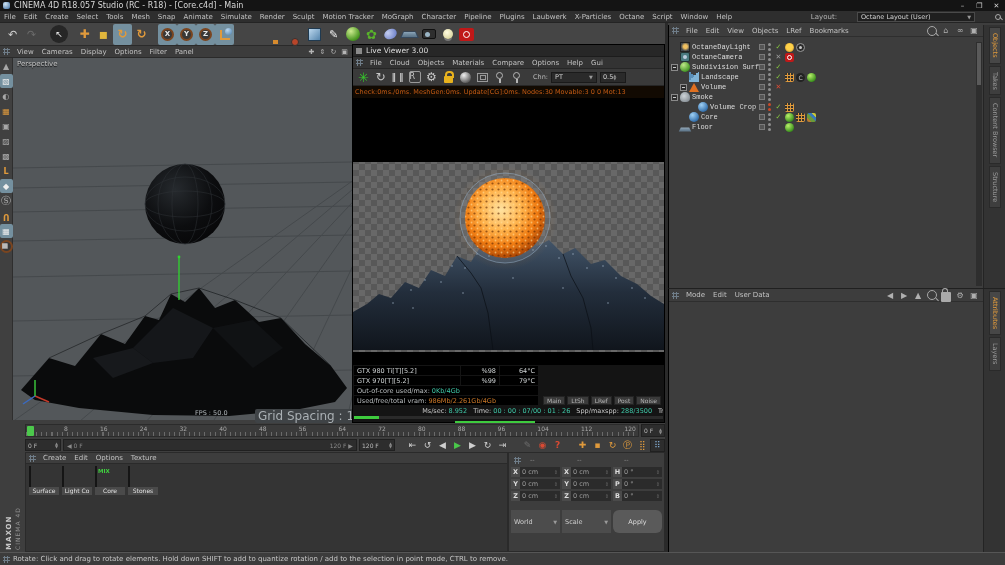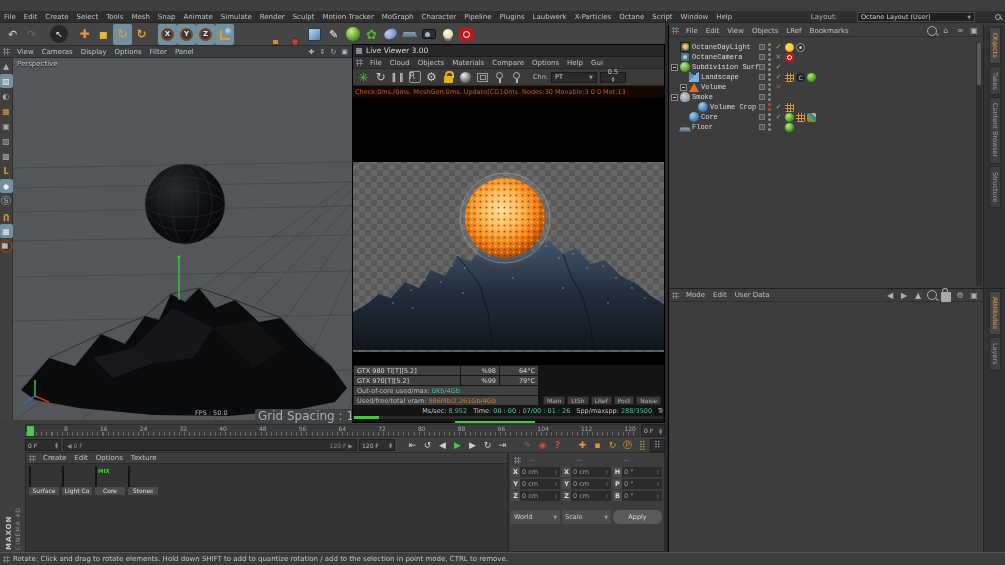--- a/index.html
+++ b/index.html
@@ -89,28 +89,28 @@
   [data-k="lv-gear"]{font-size:12px;}
   [data-k="lv-lock"] .g{width:9px;height:7px;background:#e8b21e;border-radius:1px;position:relative;margin-top:4px;}
   [data-k="lv-lock"] .g::before{content:"";position:absolute;top:-5px;left:1px;width:5px;height:5px;border:2px solid #e8b21e;border-bottom:none;border-radius:4px 4px 0 0;}
   [data-k="lv-ball"] .g{width:11px;height:11px;border-radius:50%;background:radial-gradient(circle at 35% 30%,#f0f0f0,#5a5a5a 75%);}
   [data-k="lv-pip"] .g{width:11px;height:9px;border:1px solid #999;position:relative;}
   [data-k="lv-pip"] .g::after{content:"";position:absolute;right:1px;bottom:1px;width:4px;height:3px;border:1px solid #999;}
   [data-k="lv-pin"] .g{width:7px;height:7px;border:1.5px solid #b5b5b5;border-radius:50%;position:relative;margin-bottom:4px;}
   [data-k="lv-pin"] .g::after{content:"";position:absolute;left:2px;top:6px;width:1.5px;height:4px;background:#b5b5b5;}
   #lv-chn{display:flex;align-items:center;gap:3px;margin-left:6px;font-size:6.5px;color:#b8b8b8;}
   #chn-select{width:46px;height:11px;background:#2a2a2a;border:1px solid #1a1a1a;display:flex;align-items:center;justify-content:space-between;padding:0 3px;font-size:6.5px;color:#d0d0d0;}
-  #chn-spin{width:26px;height:11px;background:#2a2a2a;border:1px solid #1a1a1a;display:flex;align-items:center;justify-content:flex-end;padding:0 2px;font-size:6.5px;color:#d0d0d0;flex-direction:column;}
+  #chn-spin{width:26px;height:11px;background:#2a2a2a;border:1px solid #1a1a1a;display:flex;align-items:center;justify-content:flex-start;padding:0 2px;font-size:6.5px;color:#d0d0d0;}
   .stepper{display:flex;flex-direction:column;line-height:3px;font-size:4px;color:#8a8a8a;}
   #lv-status{height:12px;background:#120a02;display:flex;align-items:center;padding-left:2px;font-size:6.5px;color:#c25a14;white-space:nowrap;overflow:hidden;}
   #lv-render{height:256px;position:relative;background:#000;}
   #lv-gap{height:11px;background:#000;}
   #lv-stats{flex:1;background:#141414;padding:1px 1px 0 1px;font-size:6.5px;}
   .srow{display:flex;align-items:center;height:9px;margin-bottom:1px;}
-  .cell{background:#404040;height:9px;display:flex;align-items:center;padding:0 3px;margin-right:1px;color:#cfd3d4;white-space:nowrap;}
+  .cell{background:#000000;height:9px;display:flex;align-items:center;padding:0 3px;margin-right:1px;color:#cfd3d4;white-space:nowrap;}
   .c-name{width:106px;}
   .c-load{width:38px;justify-content:flex-end;}
   .c-temp{width:38px;justify-content:flex-end;}
   .c-wide{width:184px;}
   .lbl{color:#b9bdbf;margin-right:2px;white-space:nowrap;}
   .teal{color:#3fc8a8;}
   .orange{color:#cf7a28;}
   .ptabs{display:flex;margin-left:4px;}
   .ptab{background:#3a3a3a;border:1px solid #232323;padding:0 3px;height:9px;display:flex;align-items:center;font-size:6px;color:#b5b5b5;margin-right:2px;}
   #lv-statline{display:flex;align-items:center;gap:6px;height:9px;white-space:nowrap;overflow:hidden;}
@@ -154,21 +154,21 @@
   
   #coords{left:508px;top:452px;width:157px;height:100px;background:#3d3d3d;border:1px solid #2a2a2a;padding:2px;position:absolute;font-size:6.5px;}
   #coord-header{display:flex;align-items:center;height:10px;margin-bottom:2px;}
   .dash{width:47px;color:#8a8a8a;padding-left:6px;}
   #coord-cols{display:flex;gap:2px;}
   .ccol{width:50px;}
   .crow{display:flex;height:10px;margin-bottom:2px;}
   .cl{width:9px;background:#4a4a4a;color:#ddd;font-weight:bold;display:flex;align-items:center;justify-content:center;}
   .cv{flex:1;background:#2b2b2b;color:#9a9a9a;display:flex;align-items:center;justify-content:space-between;padding:0 2px;}
   .cv .st{color:#666;font-size:5px;}
-  .ftr{height:14px;margin-top:9px;display:flex;align-items:center;}
+  .ftr{height:23px;margin-top:9px;display:flex;align-items:center;}
   .ftr[data-ftype="select"]{background:#4c4c4c;color:#ccc;justify-content:space-between;padding:0 3px;}
   .ftr[data-ftype="button"]{background:#5a5a5a;border-radius:6px;color:#ddd;justify-content:center;}
   
   #om-panel{left:668px;top:25px;width:337px;height:263px;background:#3d3d3d;border-left:1px solid #000;position:absolute;}
   #om-menu{height:12px;display:flex;align-items:center;border-bottom:1px solid #2e2e2e;}
   .panel-icons{margin-left:auto;display:flex;align-items:center;gap:4px;padding-right:26px;}
   .pic{width:10px;height:10px;display:flex;align-items:center;justify-content:center;font-size:8px;color:#b0b0b0;}
   #om-rows{position:absolute;left:2px;top:17px;right:30px;bottom:2px;overflow:hidden;}
   .orow{display:flex;align-items:center;height:10px;font-size:7px;color:#dcdcdc;}
   .orow .left{width:88px;display:flex;align-items:center;flex:none;overflow:hidden;}
@@ -223,20 +223,29 @@
   #brand span{writing-mode:vertical-rl;transform:rotate(180deg);}
   #brand .b1{font-size:7px;font-weight:bold;color:#c9c9c9;letter-spacing:1px;}
   #brand .b2{font-size:6px;color:#8f8f8f;letter-spacing:1px;}
   #gapcol{position:absolute;left:665px;top:23px;width:3px;height:529px;background:#2a2a2a;}
 </style>
 </head>
 <body>
 
 <div id="app">
 
+  <div id="titlebar" class="abs">
+    <span id="appicon"></span>
+    <span id="wtitle">CINEMA 4D R18.057 Studio (RC - R18) - [Core.c4d] - Main</span>
+    <span id="wctrls">
+        <span class="wc">–</span>
+        <span class="wc">❐</span>
+        <span class="wc">✕</span>
+      </span>
+  </div>
 
   <div id="menubar" class="abs">
     <span class="menu row">
         <span class="mi">File</span>
         <span class="mi">Edit</span>
         <span class="mi">Create</span>
         <span class="mi">Select</span>
         <span class="mi">Tools</span>
         <span class="mi">Mesh</span>
         <span class="mi">Snap</span>

